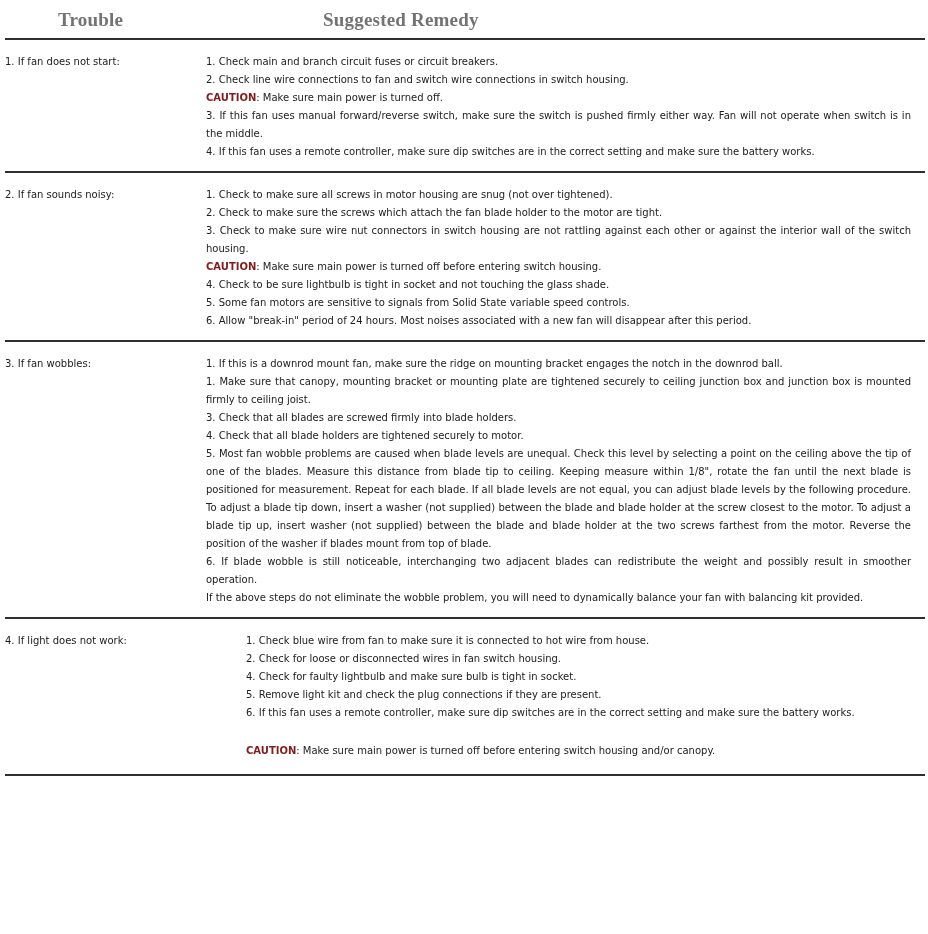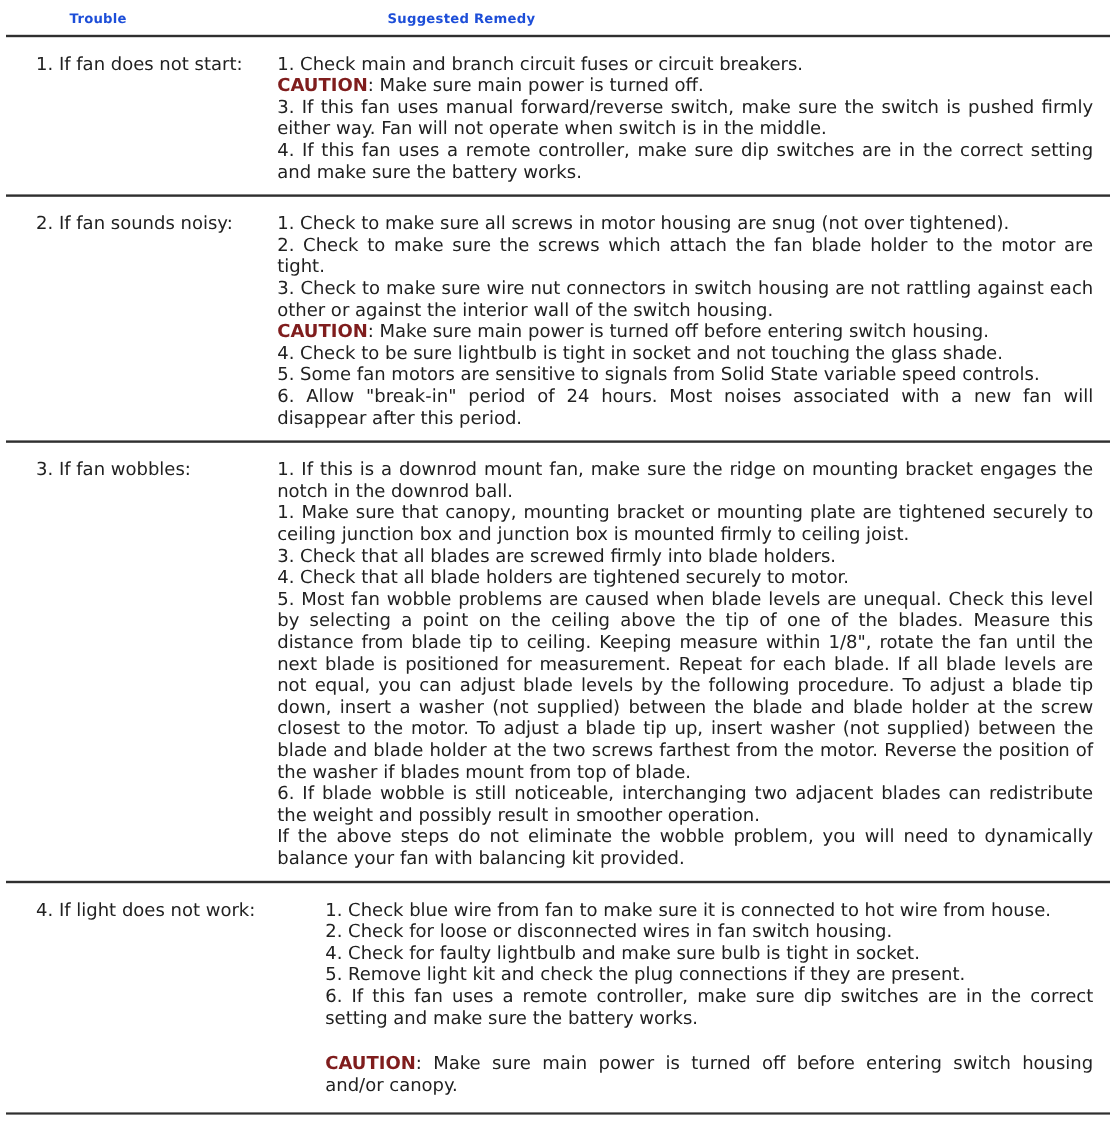--- a/index.html
+++ b/index.html
@@ -17,34 +17,35 @@
   .thead, .trow {
     display: grid;
     grid-template-columns: 201px 1fr;
   }
   .thead {
     padding: 3px 0 7px 0;
     border-bottom: 2px solid #2f2f2f;
   }
   .th {
     font-weight: bold;
-    font-size: 11px;
+    font-size: 19px;
     letter-spacing: 0.2px;
-    color: #1d4ed8;
+    color: #737373;
+    font-family: Liberation Serif, serif;
   }
   .th-trouble { padding-left: 53px; }
   .th-remedy  { padding-left: 117px; }
   .trow {
     padding-top: 13px;
     padding-bottom: 10px;
   }
   .trow + .trow { border-top: 2px solid #2f2f2f; }
   .trow:last-child { padding-bottom: 14px; gap: 40px; }
   .doc { border-bottom: 2px solid #2f2f2f; }
-  .cell { font-size: 15px; line-height: 18px; margin-left: 25px; }
+  .cell { font-size: 10px; line-height: 18px; }
   .cell.trouble {
     padding-right: 8px;
     white-space: nowrap;
   }
   .cell.remedy {
     text-align: justify;
     padding-right: 14px;
   }
   .cell.remedy p { line-height: 18px; }
   .cell.remedy p.gap { margin-top: 20px; }
@@ -56,20 +57,21 @@
 <div class="doc">
   <div class="thead">
     <div class="th th-trouble">Trouble</div>
     <div class="th th-remedy">Suggested Remedy</div>
   </div>
   <div id="rows">
   <div class="trow">
     <div class="cell trouble">1. If fan does not start:</div>
     <div class="cell remedy">
           <p>1. Check main and branch circuit fuses or circuit breakers.</p>
+          <p>2. Check line wire connections to fan and switch wire connections in switch housing.</p>
           <p><strong>CAUTION</strong>: Make sure main power is turned off.</p>
           <p>3. If this fan uses manual forward/reverse switch, make sure the switch is pushed firmly either way. Fan will not operate when switch is in the middle.</p>
           <p>4. If this fan uses a remote controller, make sure dip switches are in the correct setting and make sure the battery works.</p>
         </div>
   </div>
 
   <div class="trow">
     <div class="cell trouble">2. If fan sounds noisy:</div>
     <div class="cell remedy">
           <p>1. Check to make sure all screws in motor housing are snug (not over tightened).</p>

